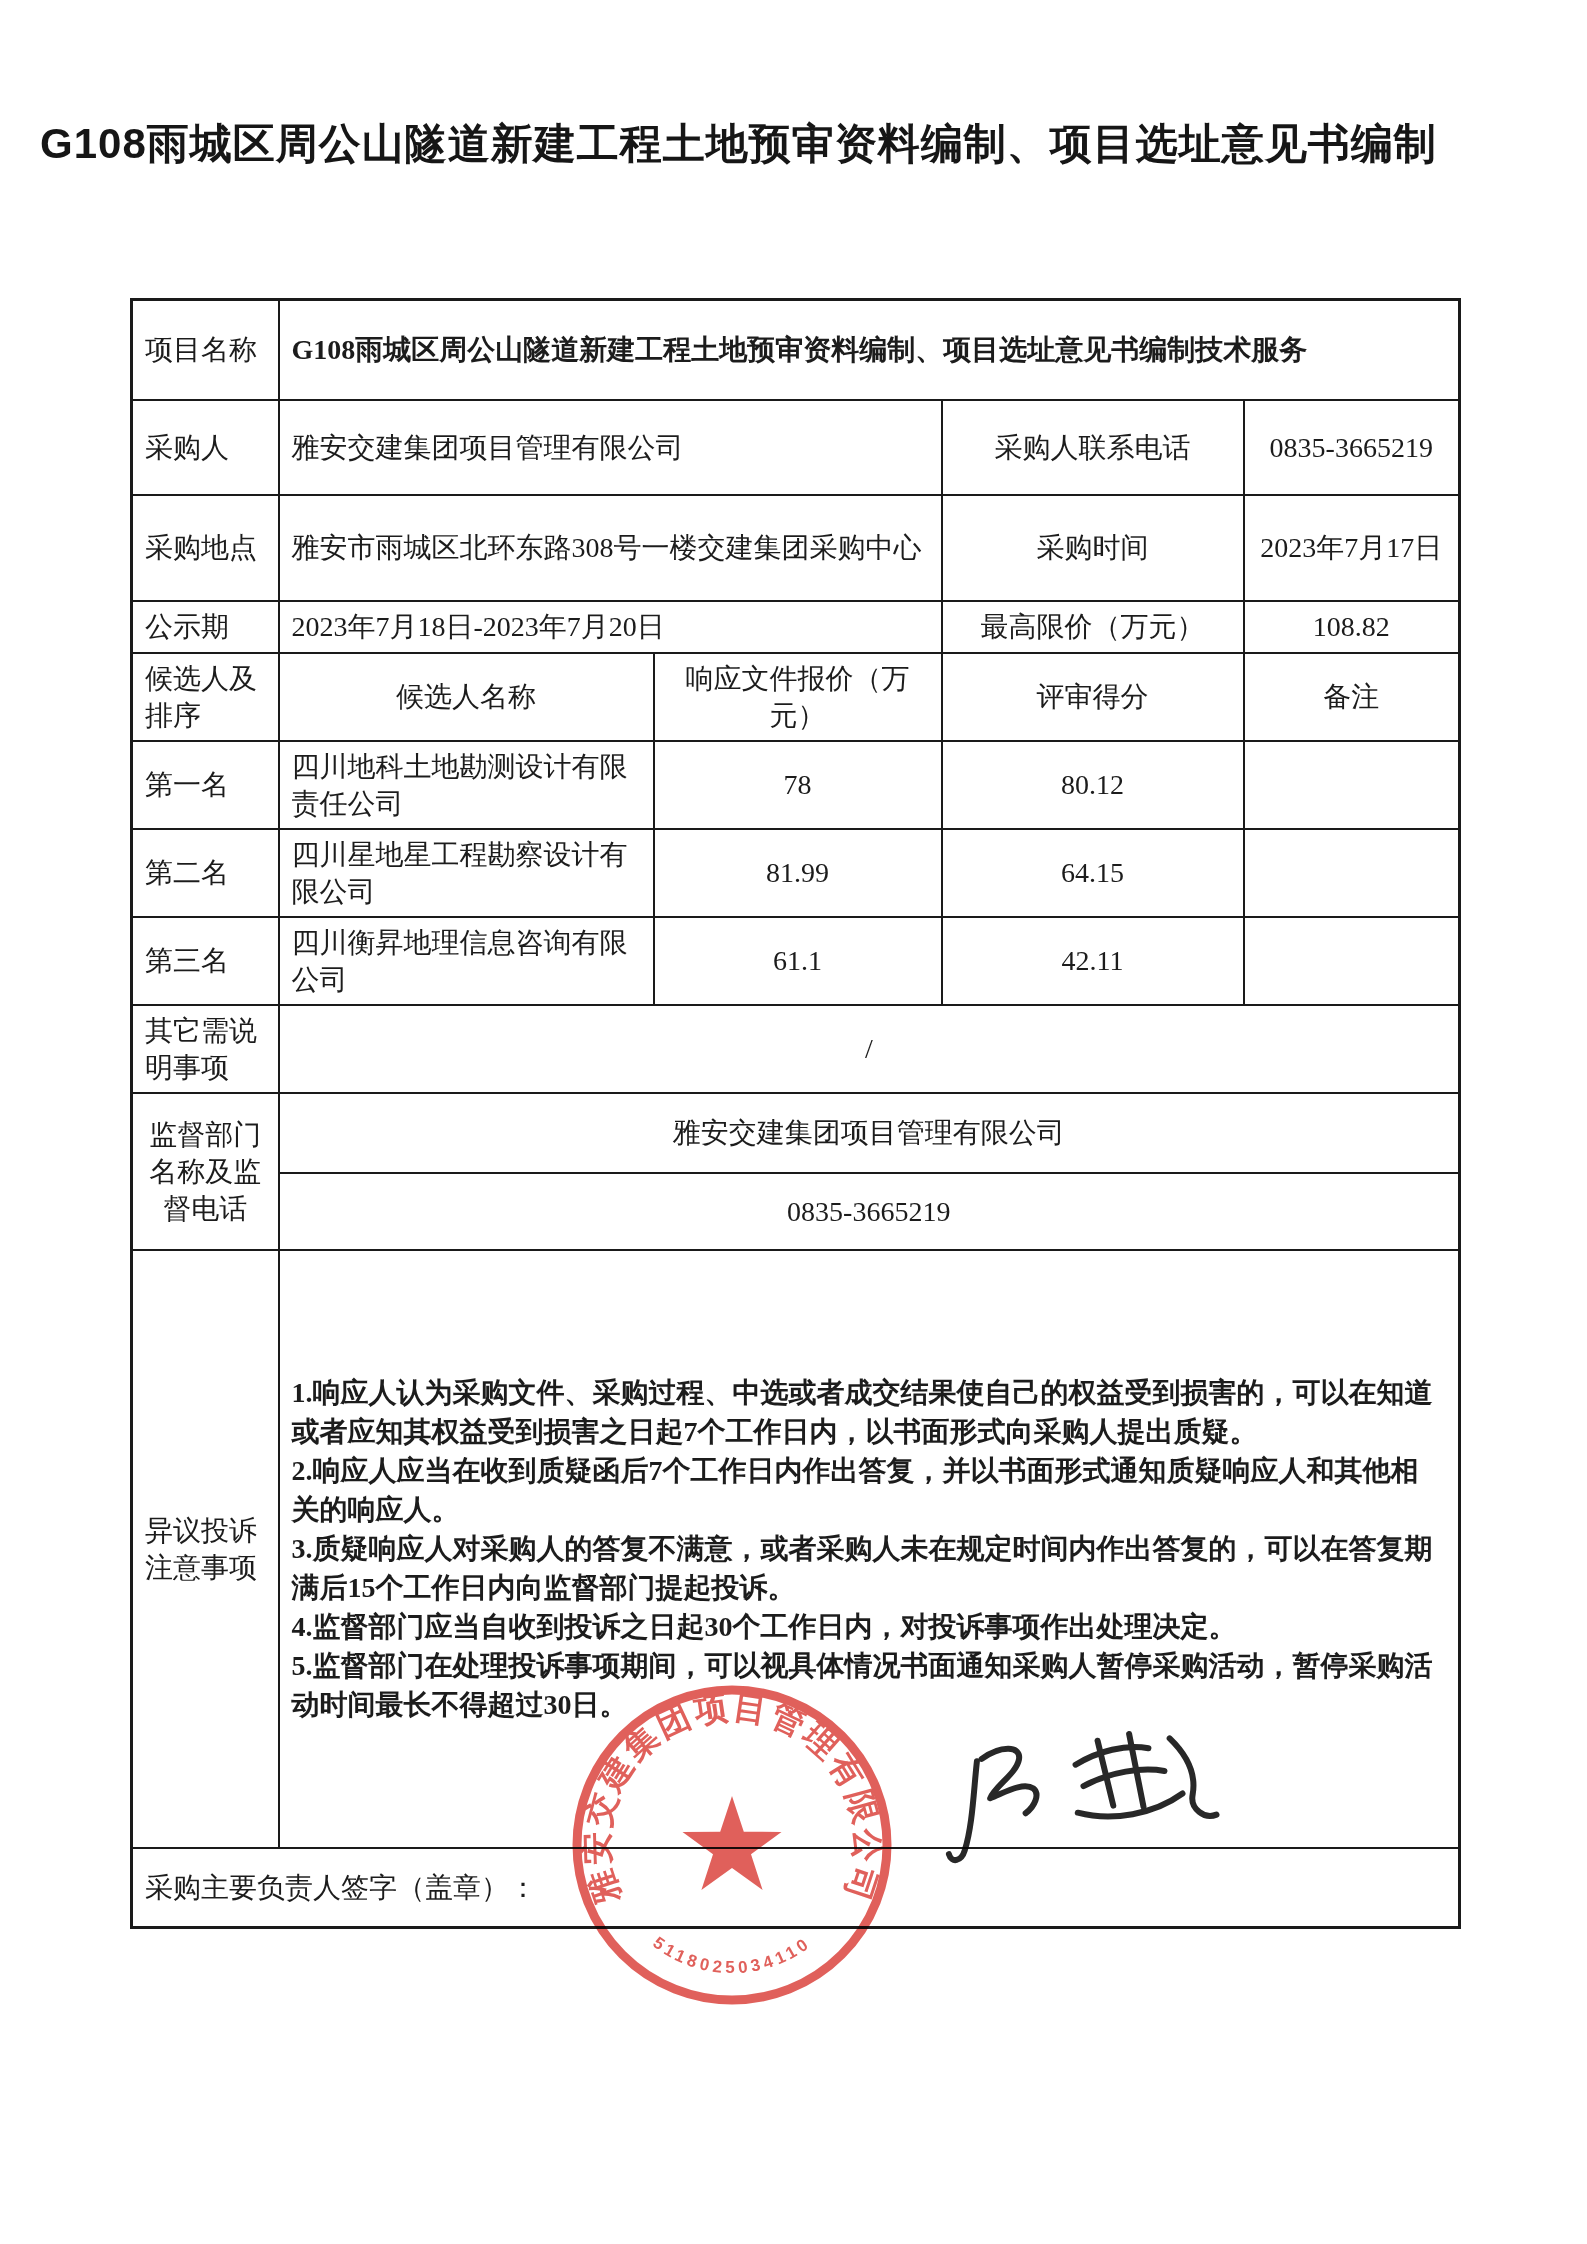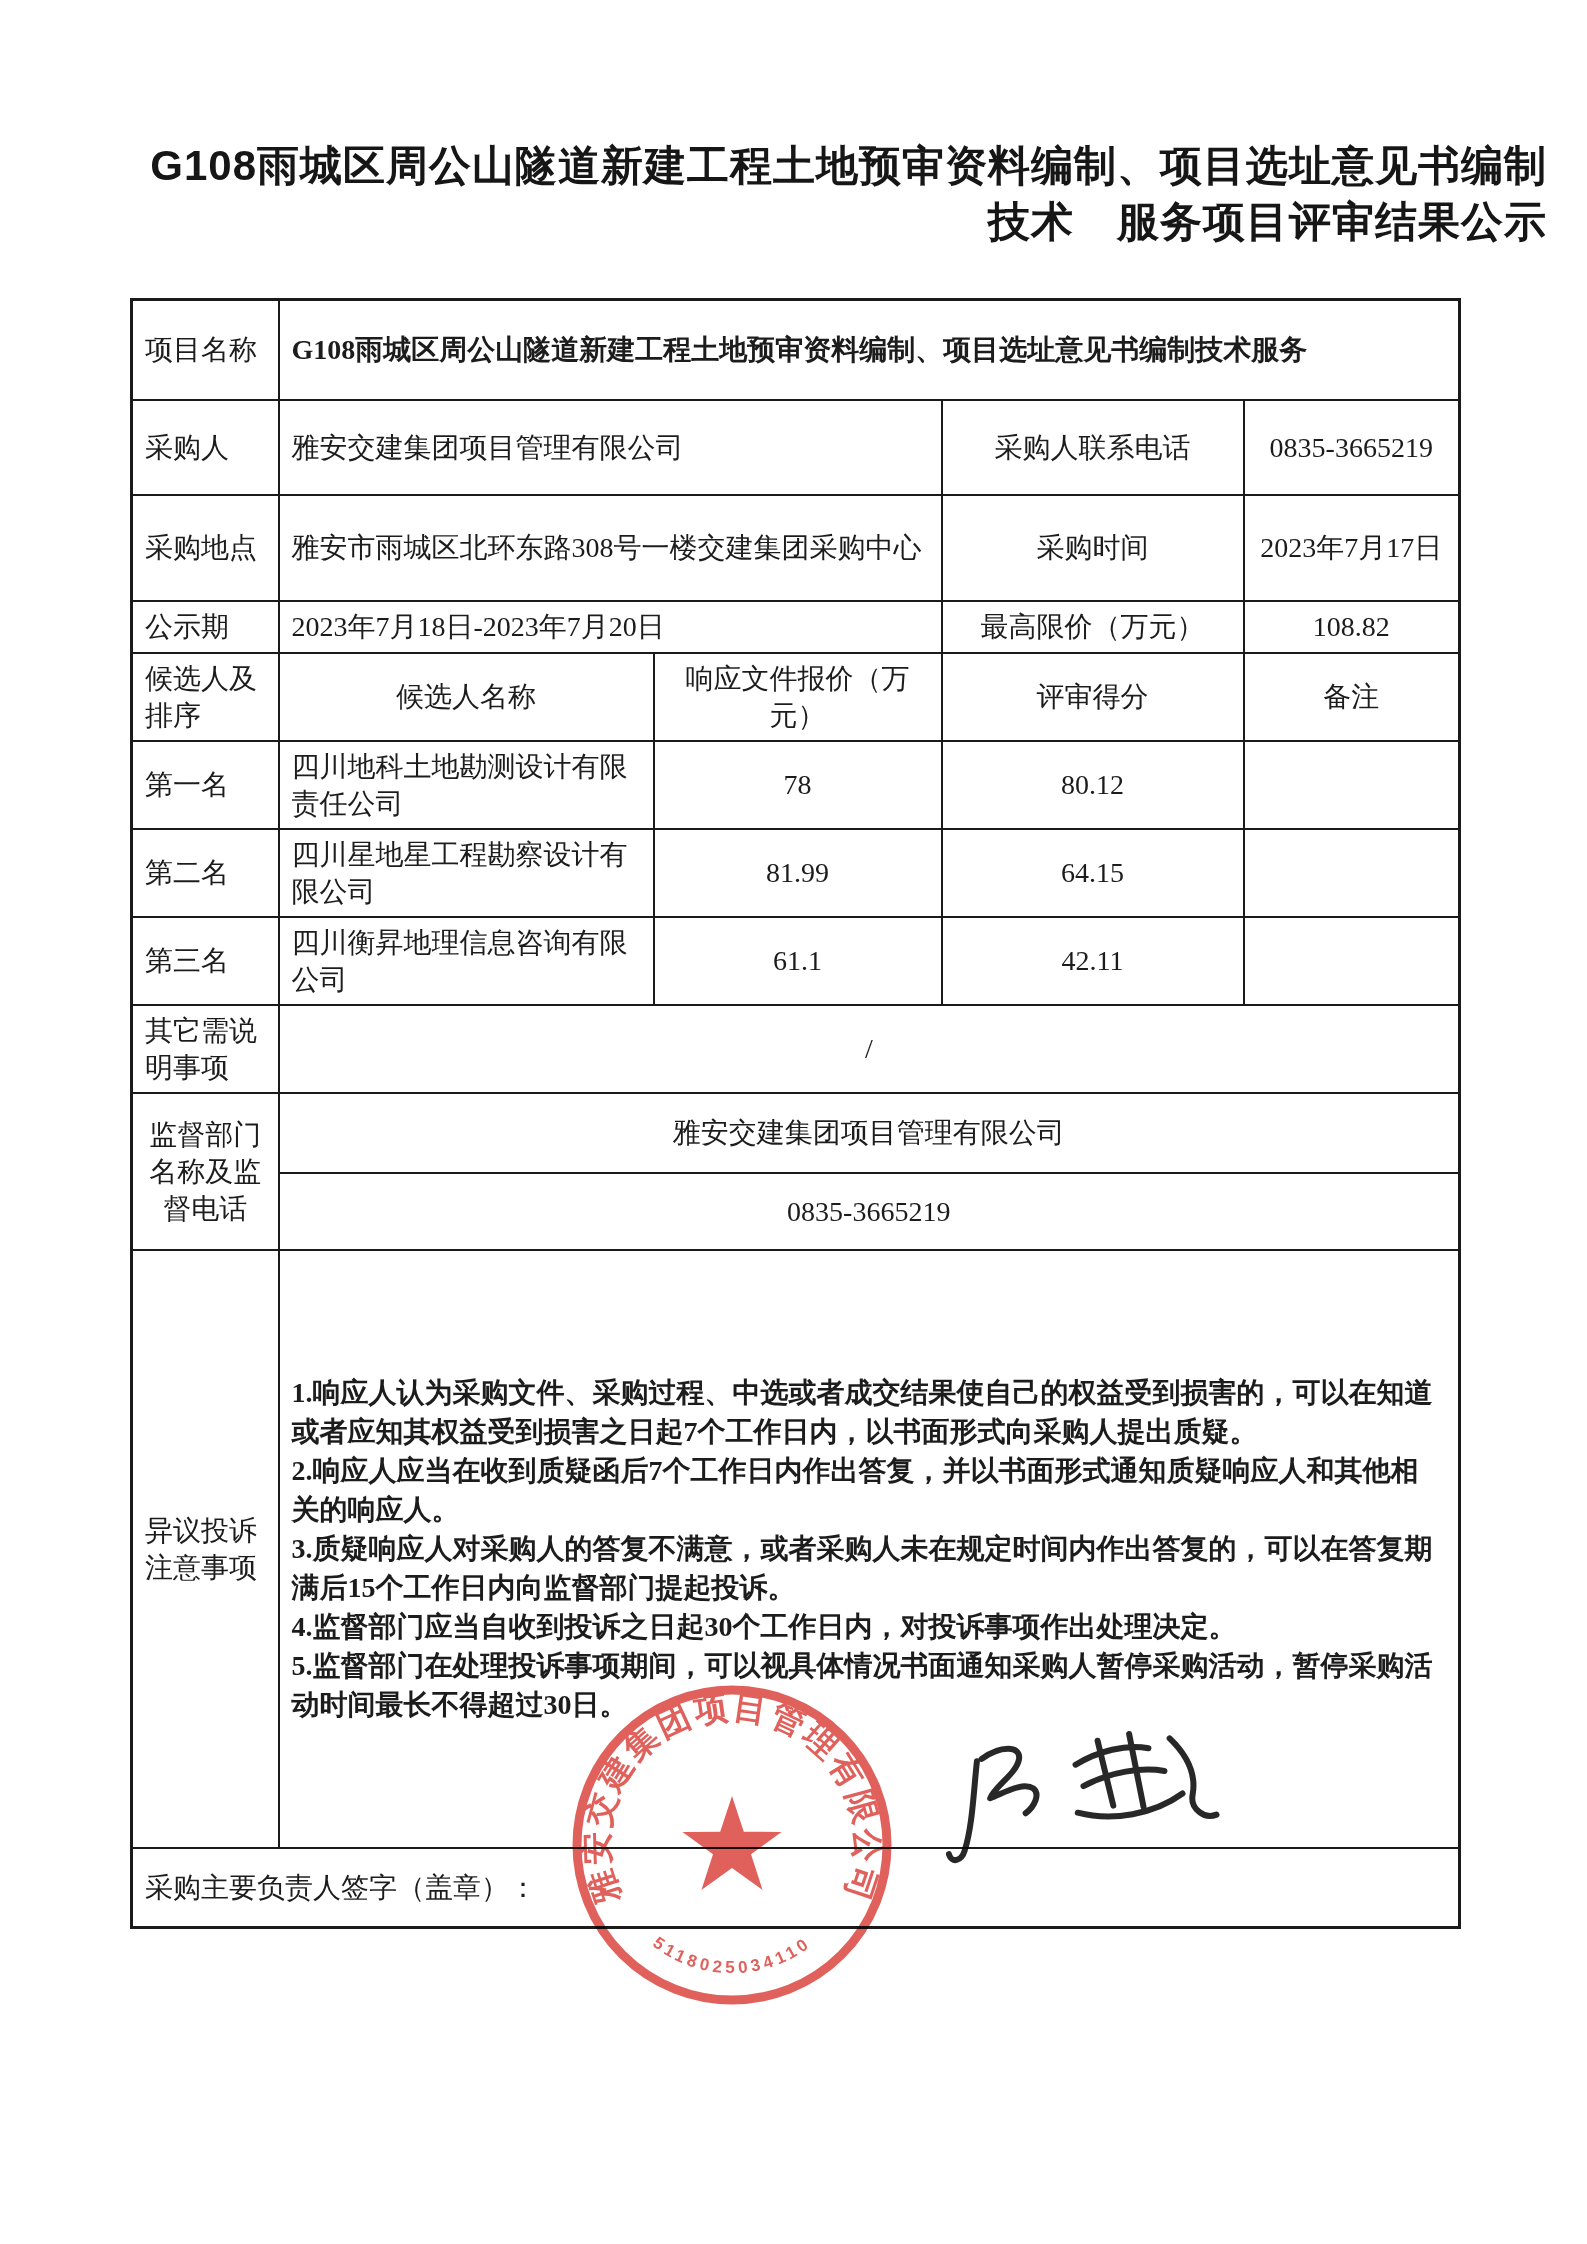--- a/index.html
+++ b/index.html
@@ -2,23 +2,23 @@
 <html><head>
 <meta charset="utf-8">
 <style>
   html,body{margin:0;padding:0;}
   body{
     width:1587px;height:2244px;position:relative;background:#ffffff;
     font-family:"Liberation Serif","DejaVu Serif",serif;color:#1d1d1d;
     overflow:hidden;
   }
   .page-title{
-    position:absolute;top:116px;left:40px;width:1507px;text-align:right;
+    position:absolute;top:116px;left:40px;width:1507px;text-align:left;
     font-family:"Liberation Sans","DejaVu Sans",sans-serif;
-    font-weight:700;font-size:42px;line-height:56px;letter-spacing:1px;color:#161616;margin-top:22px;
+    font-weight:700;font-size:42px;line-height:56px;letter-spacing:1px;color:#161616;
   }
   table.doc{
     position:absolute;top:298px;left:130px;width:1328px;
     border-collapse:collapse;table-layout:fixed;
     font-size:28px;color:#1c1c1c;
     border:3px solid #1a1a1a;
   }
   table.doc td{
     border:2px solid #1a1a1a;
     padding:6px 12px;
@@ -43,21 +43,20 @@
   .signature{
     position:absolute;left:930px;top:1712px;width:310px;height:160px;
     mix-blend-mode:multiply;pointer-events:none;
   }
 </style>
 </head>
 <body>
 
 <div class="page-title">
   <div>G108雨城区周公山隧道新建工程土地预审资料编制、项目选址意见书编制</div>
-  <div>技术　服务项目评审结果公示</div>
 </div>
 
 <table class="doc">
   <colgroup>
     <col style="width:147px">
       <col style="width:375px">
       <col style="width:288px">
       <col style="width:302px">
       <col style="width:216px">
   </colgroup>

